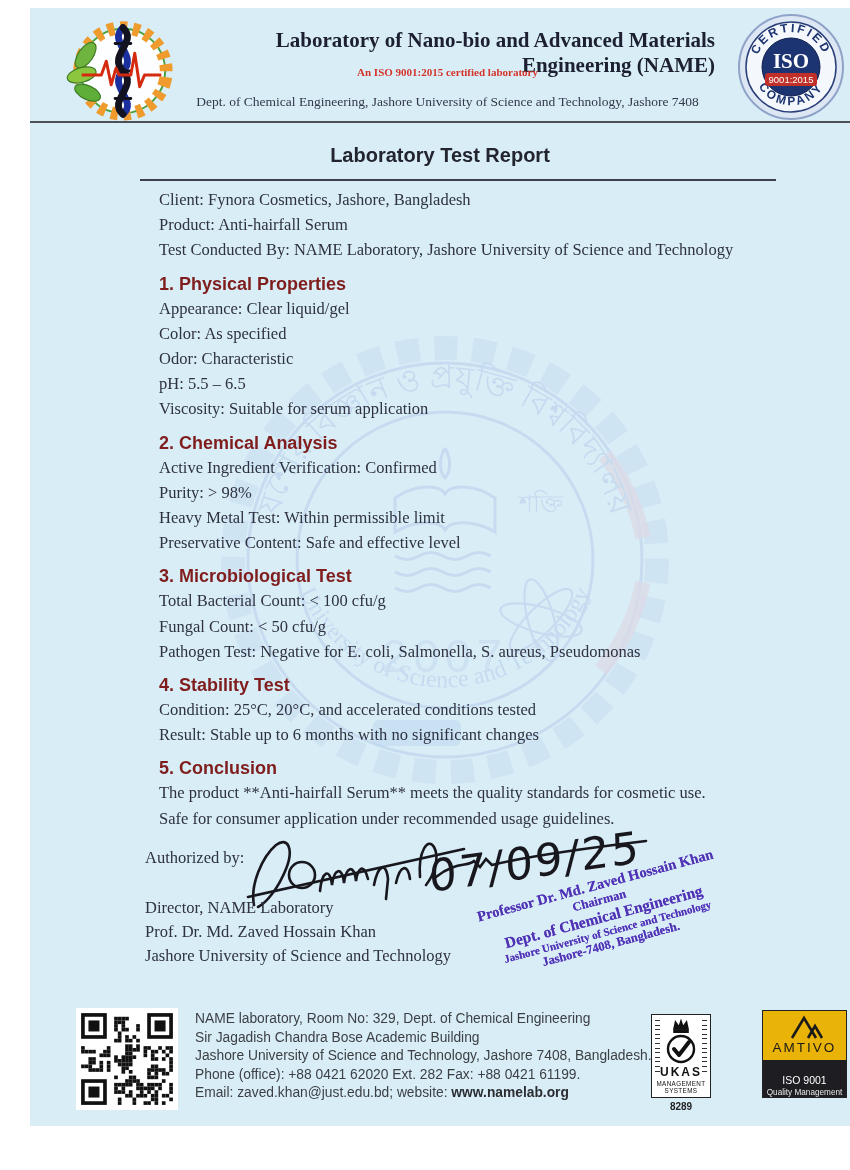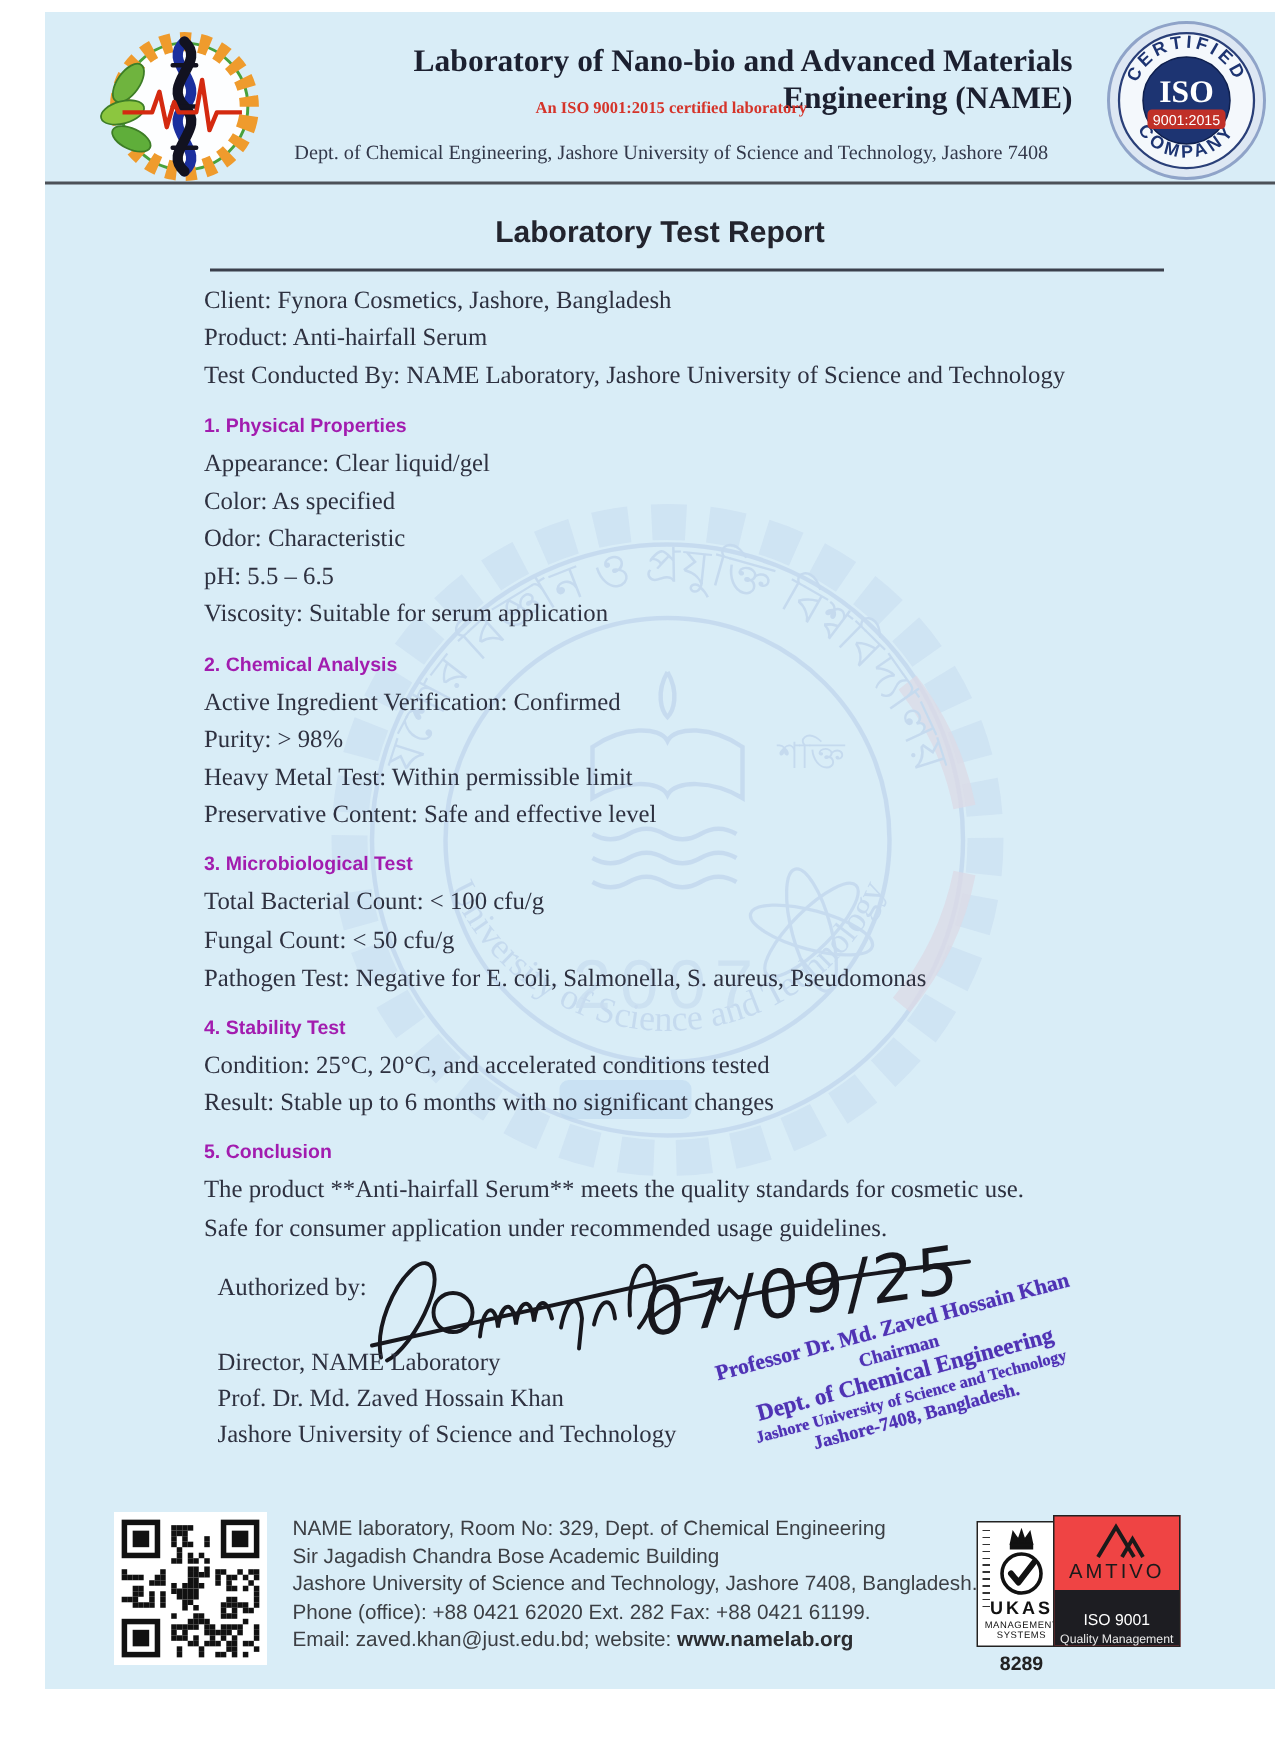--- a/index.html
+++ b/index.html
@@ -14,25 +14,25 @@
              font-family:"Liberation Serif",serif;font-weight:bold;font-size:11px;color:#d5342a;}
   .dept-line{position:absolute;left:130px;right:115px;top:86px;text-align:center;
              font-family:"Liberation Serif",serif;font-size:13.5px;color:#33384a;}
   .iso-badge{position:absolute;right:4px;top:4px;width:110px;height:110px;}
   .header-divider{position:absolute;left:0;right:0;top:113px;height:2px;background:#4c5158;}
   
   .report-title{position:absolute;left:95px;right:95px;top:136px;text-align:center;
                 font-family:"Liberation Sans",sans-serif;font-weight:bold;font-size:20px;color:#22242e;}
   .title-rule{position:absolute;left:110px;right:74px;top:171px;height:2px;background:#3b404c;}
   
-  .content{position:absolute;left:106px;right:35px;top:179px;}
+  .content{position:absolute;left:129px;right:35px;top:179px;}
   .body-line{font-size:16.5px;line-height:25.2px;color:#2e3140;}
   .section{margin-top:9px;}
-  .section-heading{font-family:"Liberation Sans",sans-serif;font-weight:bold;font-size:13px;
-                   line-height:24px;color:#a21caf;}
+  .section-heading{font-family:"Liberation Sans",sans-serif;font-weight:bold;font-size:18px;
+                   line-height:24px;color:#7f1d1d;}
   
   .watermark{position:absolute;left:175px;top:312px;width:480px;height:480px;opacity:.26;pointer-events:none;}
   
   .auth-label{position:absolute;left:115px;top:840px;font-size:16.5px;color:#2e3140;}
   .signatory{position:absolute;left:115px;top:888px;font-size:16.5px;line-height:23.8px;color:#2e3140;}
   .sig-svg{position:absolute;left:210px;top:797px;width:440px;height:115px;}
   .sig-date{position:absolute;left:398px;top:828px;font-family:"DejaVu Sans",sans-serif;
             font-size:44px;font-weight:500;color:#17171d;transform:rotate(-8deg) skewX(-6deg);
             letter-spacing:2px;}
   .stamp{position:absolute;left:408px;top:868px;width:330px;transform:rotate(-15deg);
@@ -54,22 +54,22 @@
   .ukas-ticks{position:absolute;top:5px;width:5px;height:52px;
               background:repeating-linear-gradient(to bottom,#333 0 1px,transparent 1px 4.6px);}
   .ukas-ticks.l{left:3px;} .ukas-ticks.r{right:3px;}
   .ukas-svg{position:absolute;left:11px;top:3px;width:36px;height:48px;}
   .ukas-name{position:absolute;left:0;right:0;top:50px;text-align:center;
              font-family:"Liberation Sans",sans-serif;font-weight:bold;font-size:12px;letter-spacing:2px;color:#111;}
   .ukas-sub{position:absolute;left:0;right:0;text-align:center;font-family:"Liberation Sans",sans-serif;
             font-size:6.3px;color:#111;letter-spacing:.4px;}
   .ukas-sub.s1{top:65px;} .ukas-sub.s2{top:72px;}
   .ukas-number{position:absolute;left:621px;top:1093px;width:60px;text-align:center;
-               font-family:"Liberation Sans",sans-serif;font-weight:bold;font-size:13px;color:#222;}
-  .amtivo-box{position:absolute;left:672px;top:1002px;width:85px;height:88px;background:#ef4444;
+               font-family:"Liberation Sans",sans-serif;font-weight:bold;font-size:10px;color:#222;}
+  .amtivo-box{position:absolute;left:732px;top:1002px;width:85px;height:88px;background:#eab308;
               border:1.5px solid #222;box-sizing:border-box;}
   .amtivo-svg{position:absolute;left:25px;top:3px;width:38px;height:26px;}
   .amtivo-name{position:absolute;left:0;right:0;top:29px;text-align:center;
                font-family:"Liberation Sans",sans-serif;font-size:13.5px;letter-spacing:2px;color:#1a1a1a;}
   .amtivo-band{position:absolute;left:0;right:0;bottom:0;height:37px;background:#1d1d22;color:#fff;
                text-align:center;font-family:"Liberation Sans",sans-serif;}
   .amtivo-band .b1{font-size:10.5px;margin-top:14px;}
   .amtivo-band .b2{font-size:8.2px;margin-top:2px;color:#e8e8e8;}
 </style>
 </head>

